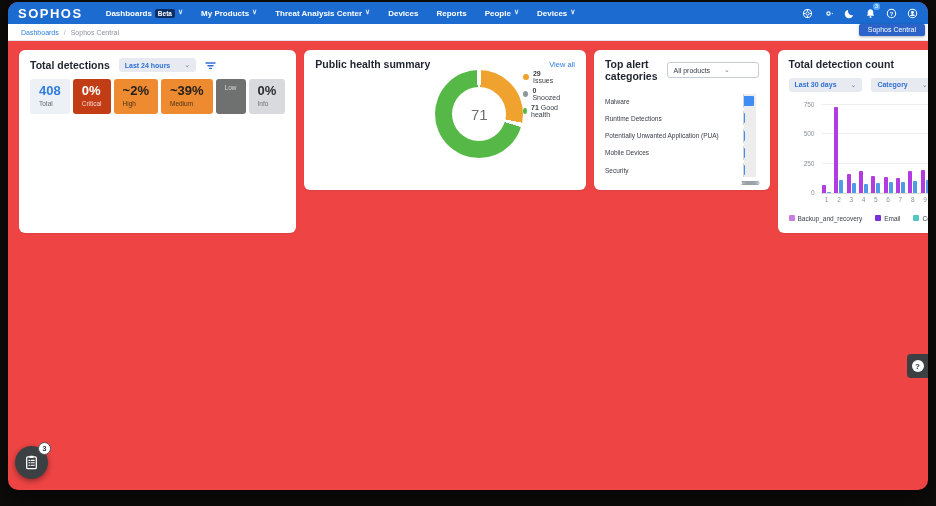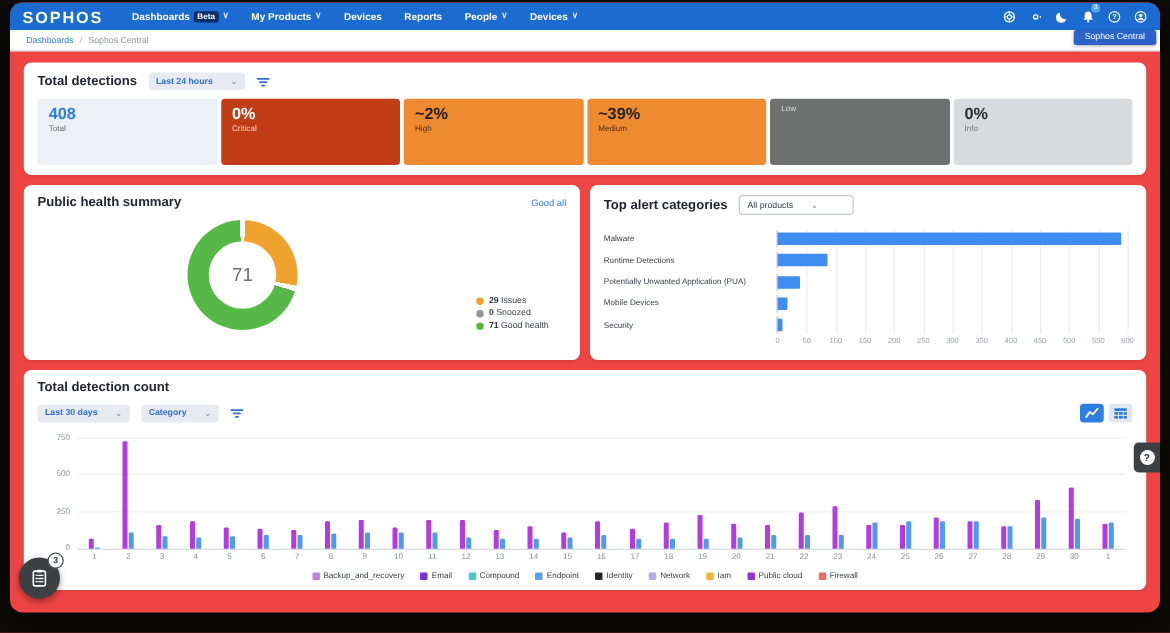--- a/index.html
+++ b/index.html
@@ -27,42 +27,42 @@
   
   .breadcrumb-bar { height:17px; background:#fff; display:flex; align-items:center; gap:5px;
                     padding:0 13px; font-size:7px; border-bottom:1px solid #e2e5e9; }
   .bc-link { color:#2f7ce0; cursor:pointer; }
   .bc-sep { color:#aab2ba; }
   .bc-current { color:#8a939e; }
   .tooltip { position:absolute; top:22px; right:3px; z-index:40; background:#2b63c9; color:#fff;
              font-size:7px; padding:2px 9px 3px; border-radius:2px; box-shadow:0 1px 3px rgba(0,0,0,.3); }
 
   
-  .content { padding:9px 11px; display:flex; flex-direction:column; gap:8px; }
+  .content { padding:9px 11px; display:flex; flex-direction:row; gap:8px; }
   .panel { background:#fff; border-radius:6px; box-shadow:0 1px 2px rgba(0,0,0,.07); padding:8px 11px; }
   .panel-head { display:flex; align-items:center; gap:9px; }
   .panel-title { font-size:10.5px; font-weight:700; color:#1f2430; }
   .pill-select { background:#e7ebf1; border-radius:3px; padding:3px 6px; display:flex; align-items:center;
                  gap:14px; font-size:7px; font-weight:700; color:#2f6fd6; cursor:pointer; }
   .pill-select .sel-caret { color:#77808a; font-size:7px; font-weight:400; }
   .filter-ic { cursor:pointer; display:flex; }
 
   
   .cards { display:flex; gap:3px; margin-top:7px; }
-  .card { flex:1; border-radius:3px; padding:4px 9px; height:53px; cursor:pointer; }
+  .card { flex:1; border-radius:3px; padding:4px 9px; height:35px; cursor:pointer; }
   .card-value { font-size:13px; font-weight:700; line-height:16px; }
   .card-label { font-size:6.5px; margin-top:1px; }
 
   .row2 { display:flex; gap:8px; }
   .row2 .panel { flex:1; height:140px; }
 
   
   .link { font-size:7.5px; color:#2f7ce0; cursor:pointer; margin-left:auto; }
   .sub-title { font-size:9.5px; font-weight:700; color:#1f2430; margin-top:5px; }
-  .health-body { display:flex; align-items:flex-end; height:96px; }
+  .health-body { display:flex; align-items:flex-start; height:96px; }
   .donut-wrap { margin-left:120px; }
   .donut { width:88px; height:88px; border-radius:50%; position:relative; }
   .donut-hole { position:absolute; left:17px; top:17px; width:54px; height:54px; background:#fff;
                 border-radius:50%; display:flex; align-items:center; justify-content:center; }
   .donut-score { font-size:15px; color:#6a6f76; }
   .h-legend { margin-left:auto; margin-right:14px; display:flex; flex-direction:column; gap:3px; }
   .h-leg-item { display:flex; align-items:center; gap:4px; font-size:7px; color:#3a4048; }
   .h-dot { width:6px; height:6px; border-radius:50%; }
 
   
@@ -118,20 +118,24 @@
         <div class="nav-item">
           <span>Dashboards</span>
           <span class="beta-badge">Beta</span>
           <span class="caret">∨</span>
         </div>
         <div class="nav-item">
           <span>My Products</span>
           <span class="caret">∨</span>
         </div>
         <div class="nav-item">
+          <span>Threat Analysis Center</span>
+          <span class="caret">∨</span>
+        </div>
+        <div class="nav-item">
           <span>Devices</span>
         </div>
         <div class="nav-item">
           <span>Reports</span>
         </div>
         <div class="nav-item">
           <span>People</span>
           <span class="caret">∨</span>
         </div>
         <div class="nav-item">
@@ -237,21 +241,21 @@
             <div class="card-label" style="color: rgb(108, 113, 119);">Info</div>
           </div>
         </div>
     </section>
 
     <div class="row2">
 
       <section class="panel">
         <div class="panel-head">
           <div class="panel-title">Public health summary</div>
-          <span class="link">Good all</span>
+          <span class="link">View all</span>
         </div>
         <div class="health-body">
           <div class="donut-wrap">
             <div class="donut" id="donut" style="background: conic-gradient(rgb(255, 255, 255) 0deg, rgb(255, 255, 255) 3deg, rgb(240, 162, 46) 3deg, rgb(240, 162, 46) 101.4deg, rgb(255, 255, 255) 101.4deg, rgb(255, 255, 255) 104.4deg, rgb(255, 255, 255) 104.4deg, rgb(255, 255, 255) 107.4deg, rgb(86, 185, 71) 107.4deg, rgb(86, 185, 71) 357deg, rgb(255, 255, 255) 357deg, rgb(255, 255, 255) 360deg);">
               <div class="donut-hole">
                 <span class="donut-score">71</span>
               </div>
             </div>
           </div>
           <div class="h-legend">

